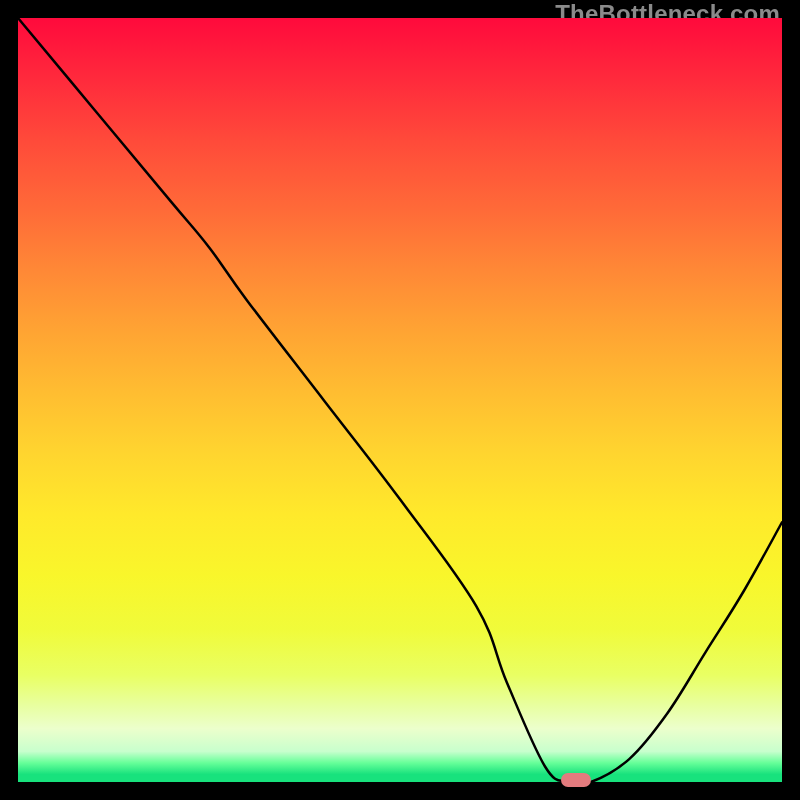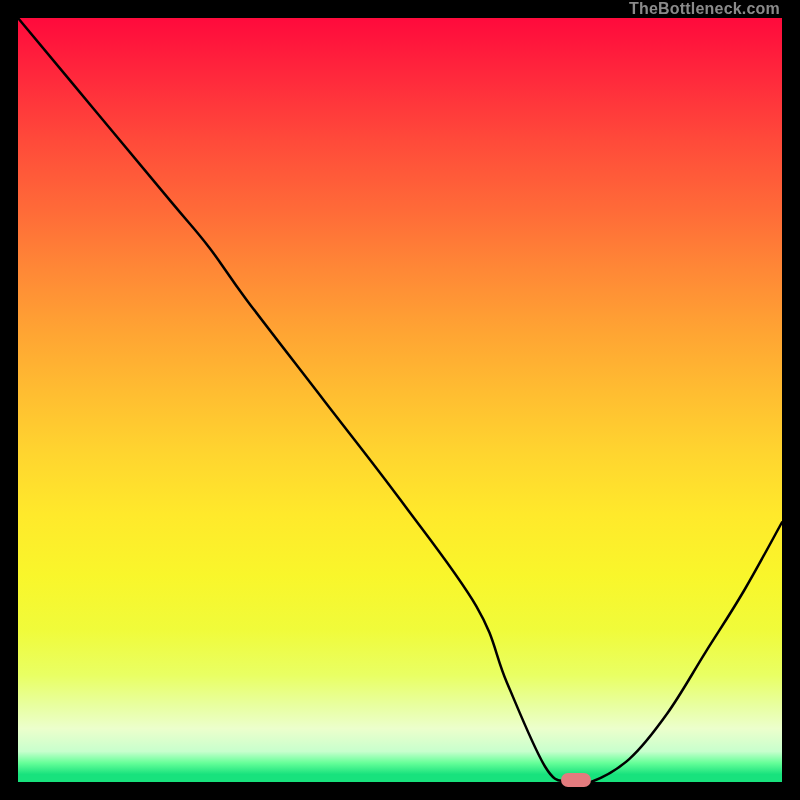--- a/index.html
+++ b/index.html
@@ -43,21 +43,21 @@
       #66ff99 97.5%,
       #18e27d 99%,
       #18e27d 100%
     );
   }
   .watermark {
     position: absolute;
     top: 0px;
     right: 20px;
     font-family: Arial, Helvetica, sans-serif;
-    font-size: 16px;
+    font-size: 24px;
     font-weight: 600;
     color: #8a8a8a;
     letter-spacing: 0.2px;
   }
   svg.curve {
     position: absolute;
     left: 0;
     top: 0;
     width: 764px;
     height: 764px;

